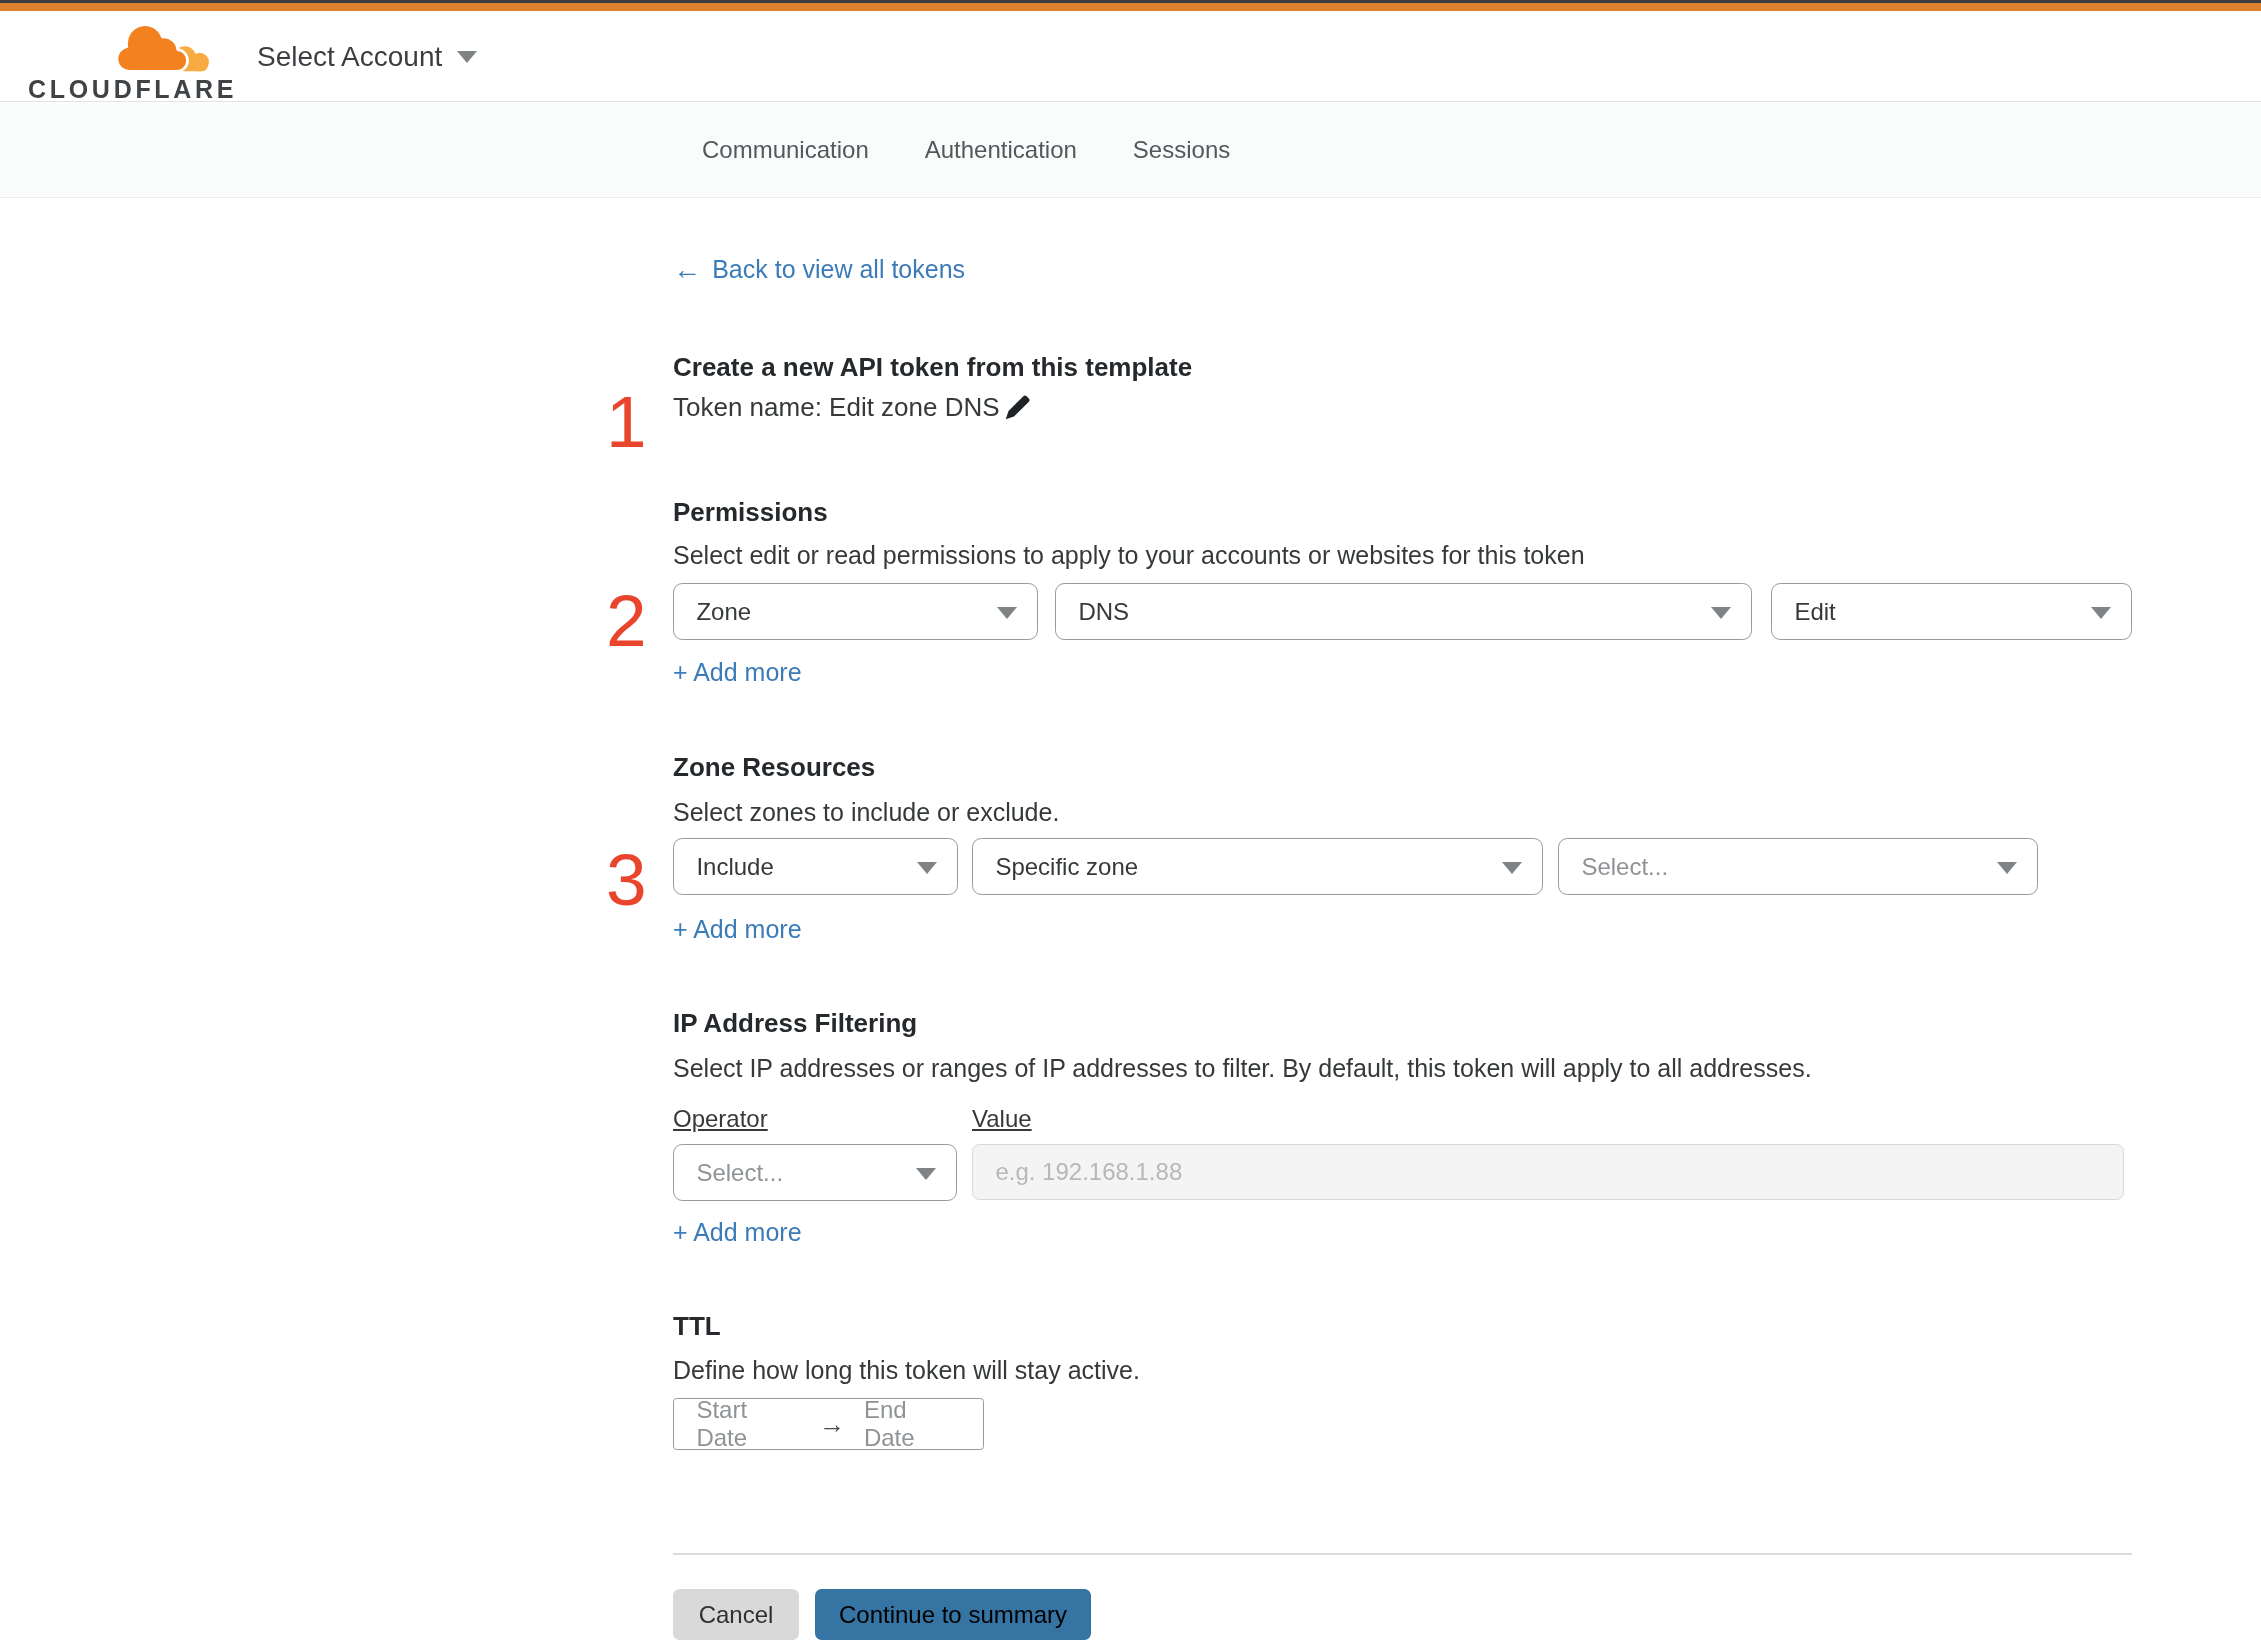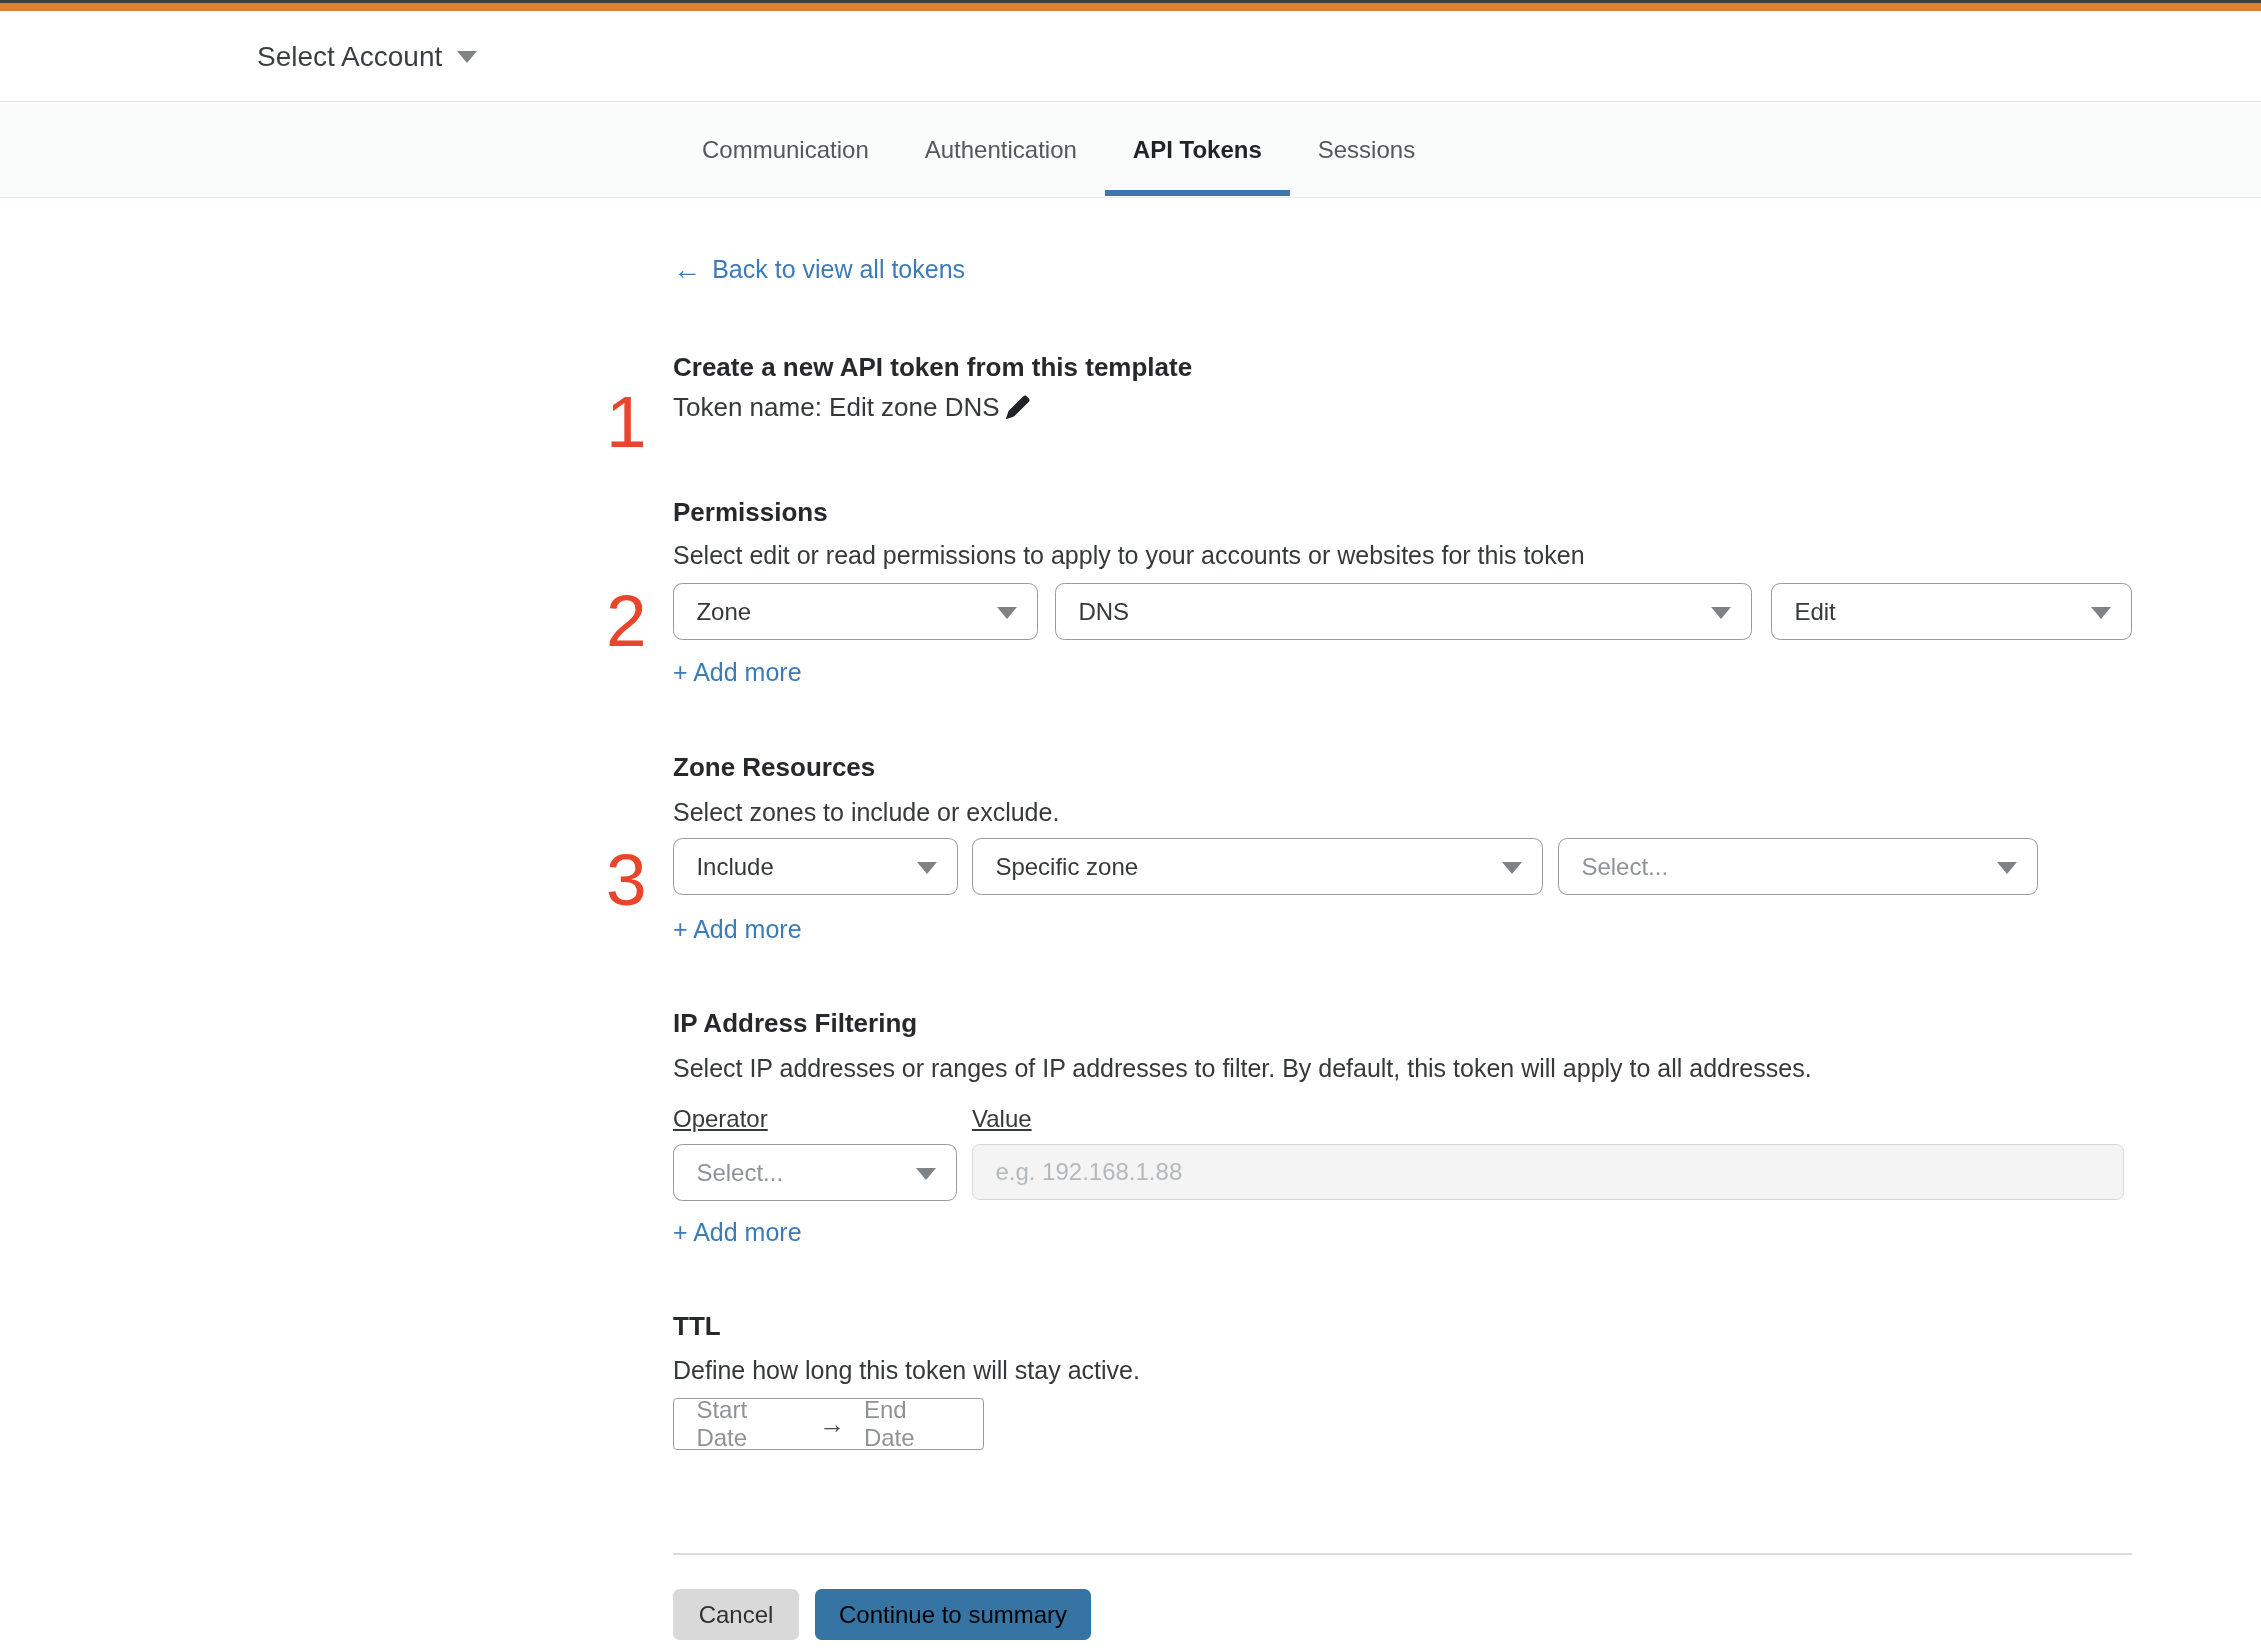--- a/index.html
+++ b/index.html
@@ -53,31 +53,45 @@
 </style>
 </head>
 <body>
 
 <div id="screen">
 
   <div class="topbar-dark"></div>
   <div class="topbar-orange"></div>
 
   <div class="header">
+    <div class="logo">
+      <span class="logo-cloud">
+        <svg width="97" height="52" viewBox="0 0 104 56">
+          <g fill="#f9ab41">
+            <circle cx="76" cy="36" r="12"></circle>
+            <circle cx="92" cy="41" r="10"></circle>
+            <rect x="68" y="36" width="33" height="15" rx="7"></rect>
+          </g>
+          <g fill="#f48120" stroke="#ffffff" stroke-width="3" stroke-linejoin="round">
+            <path d="M16 51 a13.5 13.5 0 0 1 -2.5 -26.7 A20 20 0 0 1 52 14 a15 15 0 0 1 16.5 13.6 A11.5 11.5 0 0 1 66 51 Z"></path>
+          </g>
+        </svg>
+      </span>
+      <span class="logo-text">CLOUDFLARE</span>
+    </div>
     <div class="account-selector">
       <span class="label">Select Account</span>
       <span class="caret"></span>
     </div>
   </div>
 
   <div class="tabstrip">
     <div class="tabs">
       <div class="tab">Communication</div>
       <div class="tab">Authentication</div>
-      <div class="tab active">API Tokens</div>
       <div class="tab">Sessions</div>
     </div>
   </div>
 
   <div class="back-link">
     <span class="arrow">←</span>
     <span>Back to view all tokens</span>
   </div>
 
   <div class="step-num" style="top:396px;">1</div>

